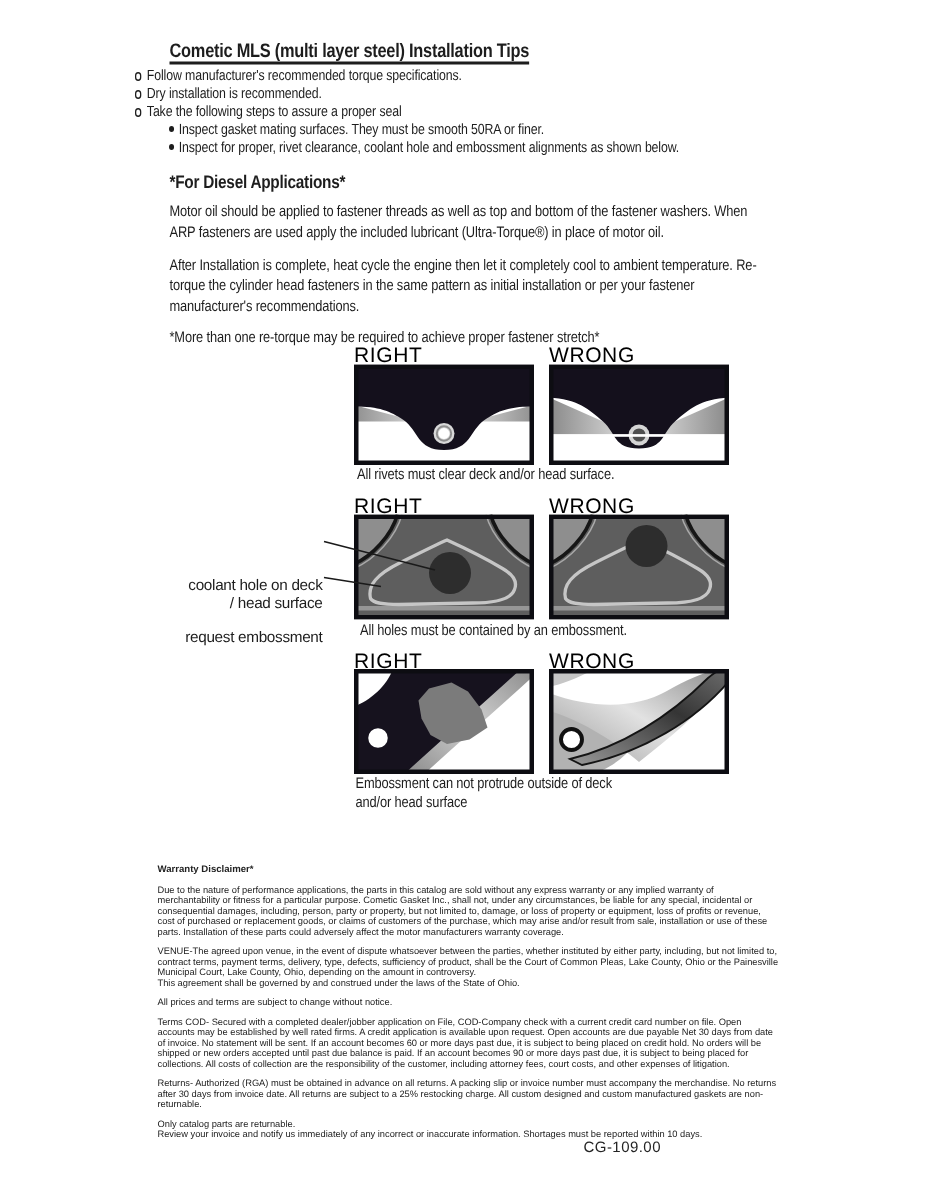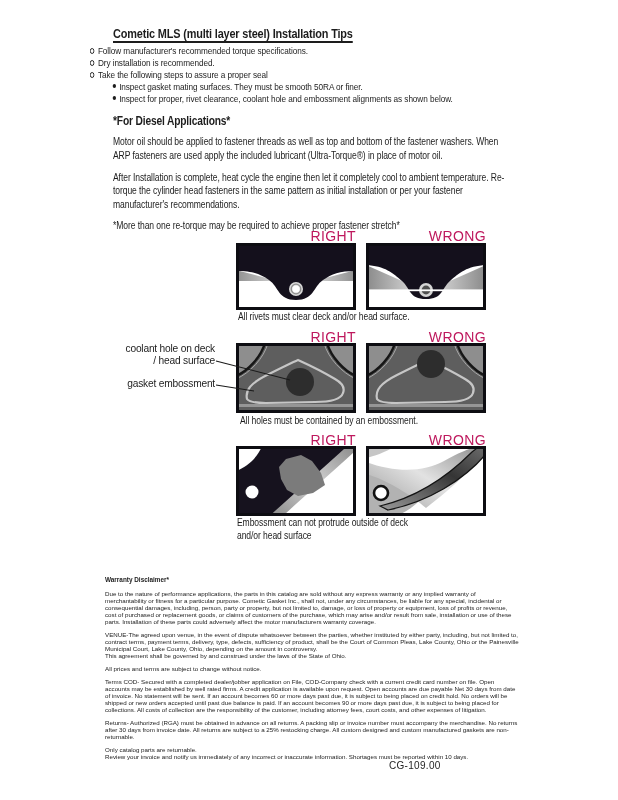--- a/index.html
+++ b/index.html
@@ -27,25 +27,25 @@
   .marker-dot {
     flex:0 0 auto; width:4.2px; height:4.2px; background:#1d1d1d; border-radius:50%;
     margin:3.2px 3.5px 0 0;
   }
 
   .diesel { width:470px; font-size:10.2px; line-height:13.4px; letter-spacing:-0.1px; }
   .diesel h2 { font-size:12.2px; margin:0 0 7px 0; letter-spacing:-0.2px; }
   .diesel p { margin:0 0 8.5px 0; }
   .diesel p:last-child { margin-bottom:0; }
 
-  .figlabel { width:120px; text-align:right; font-size:14px; letter-spacing:0.4px; color:#be185d; }
+  .figlabel { width:120px; text-align:left; font-size:14px; letter-spacing:0.4px; color:#000000; }
   .caption { font-size:10.2px; letter-spacing:-0.1px; line-height:12.5px; }
   .caption.wrap { width:225px; }
 
-  .callout { font-size:10.2px; line-height:12.2px; letter-spacing:-0.2px; text-align:right; width:92px; }
+  .callout { font-size:10.2px; line-height:12.2px; letter-spacing:-0.2px; text-align:right; width:92px;margin-top:42px; }
 
   .warranty { width:414px; font-size:6.2px; line-height:7.15px; letter-spacing:0px; color:#222; }
   .warranty h4 { font-size:6.4px; margin:0 0 6.5px 0; }
   .warranty p { margin:0 0 5.5px 0; }
   .warranty p.tight { margin-bottom:0; }
 
   .footer-code { font-size:10px; letter-spacing:0.3px; color:#242424; }
 
   svg.panel { display:block; }
   .overlay { pointer-events:none; }
@@ -131,21 +131,21 @@
     <rect x="2" y="46.4" width="116" height="1.8" fill="#ffffff"></rect>
     <rect x="1.5" y="1.5" width="117" height="64" fill="none" stroke="#0d0d12" stroke-width="3"></rect>
   </svg>
 
   <div class="abs condense caption" style="left:238px; top:311px;">All rivets must clear deck and/or head surface.</div>
 
   <div class="abs figlabel" style="left:236px; top:329px;">RIGHT</div>
   <div class="abs figlabel" style="left:366px; top:329px;">WRONG</div>
 
   <div class="abs callout" style="left:123px; top:343px;">coolant hole on deck / head surface</div>
-  <div class="abs callout" style="left:123px; top:378px;">gasket embossment</div>
+  <div class="abs callout" style="left:123px; top:378px;">request embossment</div>
 
   <svg class="abs panel" style="left:236px; top:343px;" width="120" height="70" viewBox="0 0 120 70">
     <rect width="120" height="70" fill="#5e5e5e"></rect>
     <path d="M0,0 H29 C25,14 12,28 0,33 Z" fill="#8e8e8e"></path>
     <path d="M120,0 H91 C95,14 108,28 120,33 Z" fill="#8e8e8e"></path>
     <path d="M29,0 C25,14 12,28 0,33" fill="none" stroke="#161616" stroke-width="2.4"></path>
     <path d="M91,0 C95,14 108,28 120,33" fill="none" stroke="#161616" stroke-width="2.4"></path>
     <path d="M32,0 C28,15 14,30 0,36" fill="none" stroke="#a8a8a8" stroke-width="1"></path>
     <path d="M88,0 C92,15 106,30 120,36" fill="none" stroke="#a8a8a8" stroke-width="1"></path>
     <rect x="2" y="61" width="116" height="3" fill="#969696"></rect>

